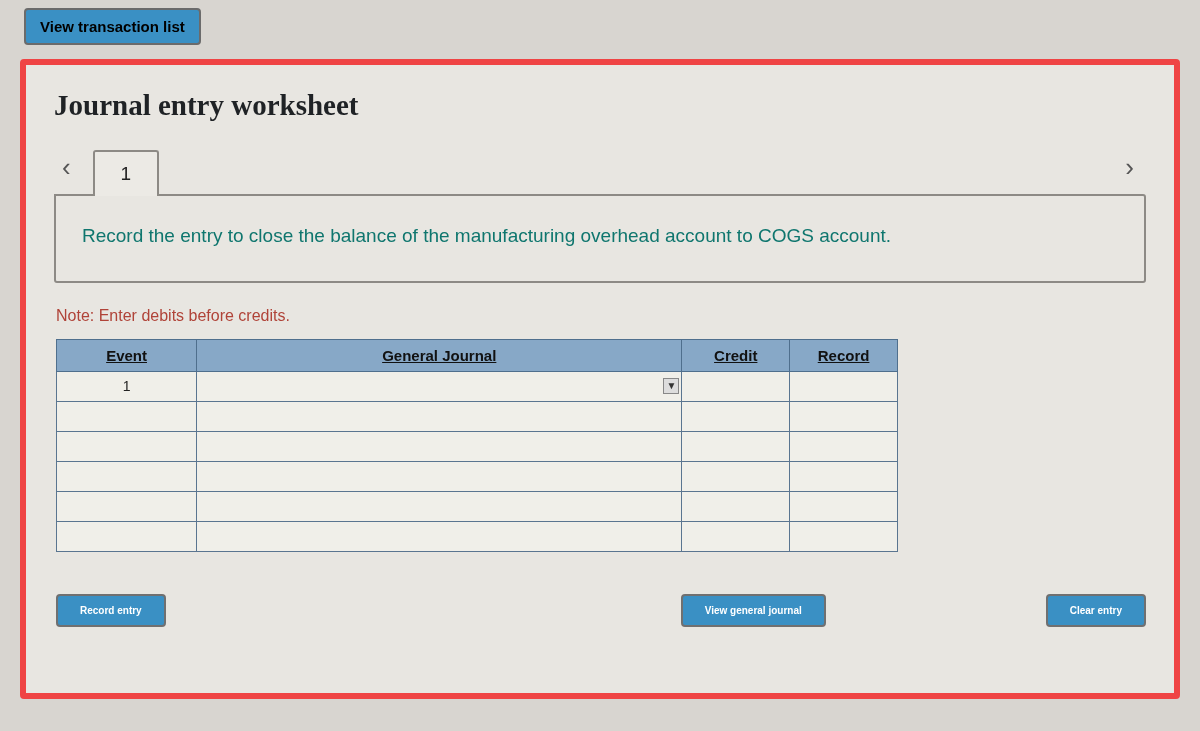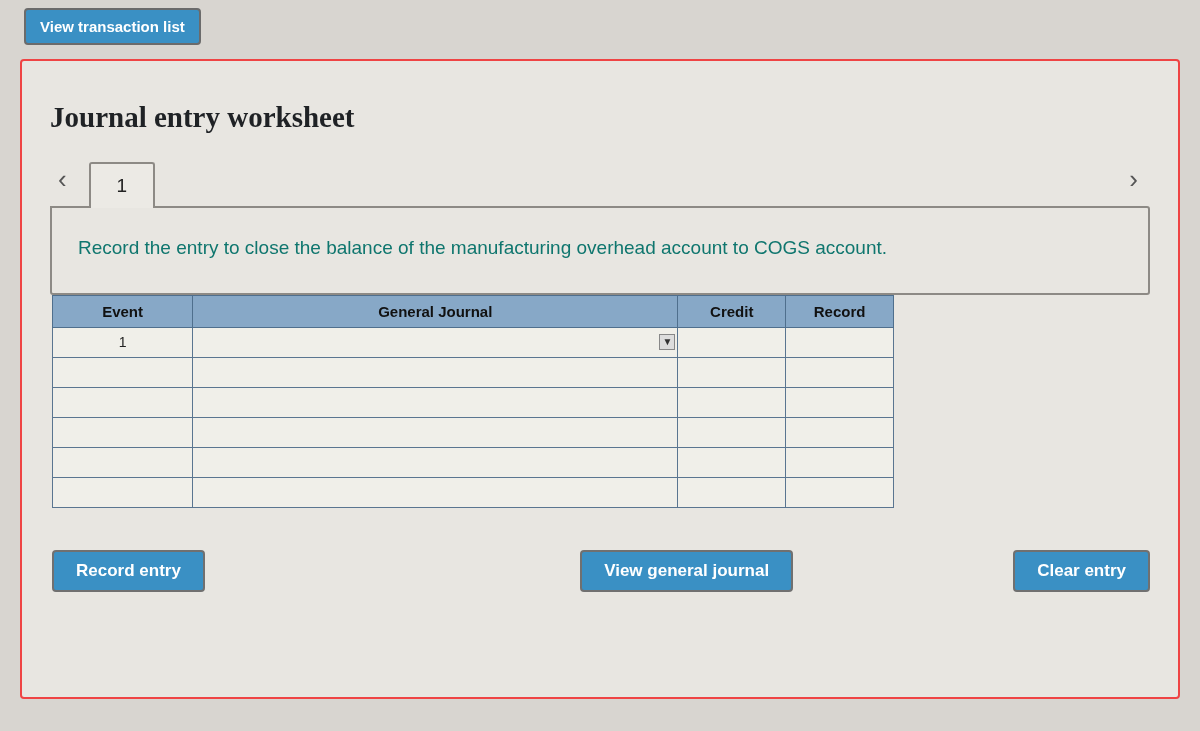--- a/index.html
+++ b/index.html
@@ -7,35 +7,35 @@
       font-family: Arial, Helvetica, sans-serif;
       background: #d8d5d0;
       width: 1200px;
       height: 731px;
       padding: 8px 20px 20px 20px;
       color: #222;
     }
     .view-trans-btn {
       display: inline-block;
       background: #3a90c4;
-      color: #ffffff;
+      color: #000000;
       border: 2px solid #6b6b6b;
       border-radius: 4px;
       padding: 8px 14px;
       font-size: 15px;
       font-weight: bold;
       cursor: pointer;
       margin-bottom: 14px;
       margin-left: 4px;
     }
     .worksheet-card {
       background: #e8e6e1;
-      border: 2px solid #ef4444;
+      border: 6px solid #ef4444;
       border-radius: 4px;
-      padding: 40px 28px 26px 28px;
+      padding: 24px 28px 26px 28px;
       min-height: 640px;
     }
     .title {
       font-size: 29px;
       font-weight: bold;
       font-family: Georgia, 'Times New Roman', serif;
       color: #1f2225;
       margin-bottom: 18px;
     }
     .tab-row {
@@ -93,20 +93,21 @@
       width: 842px;
       margin-left: 2px;
     }
     .journal-table th {
       background: #87a8c7;
       border: 1px solid #4f6f8d;
       padding: 7px 4px;
       font-size: 15px;
       font-weight: bold;
       color: #111;
+      text-decoration: underline;
     }
     .journal-table td {
       border: 1px solid #5a7590;
       height: 30px;
       background: #f0efe9;
       text-align: center;
       font-size: 14px;
     }
     .col-event { width: 130px; }
     .col-journal { width: 450px; position: relative; }
@@ -136,21 +137,21 @@
       align-items: center;
       gap: 72px;
       padding-left: 2px;
     }
     .action-btn {
       background: #3a90c4;
       color: #fff;
       border: 2px solid #707070;
       border-radius: 4px;
       padding: 9px 22px;
-      font-size: 17px;
+      font-size: 10px;
       font-weight: bold;
       cursor: pointer;
     }
     .clear-btn {
       margin-left: 40px;
     }
     .view-journal-btn {
       margin-left: auto;
       margin-right: 108px;
     }
@@ -168,20 +169,21 @@
   <div class="tab-row">
     <span class="chevron chevron-left">‹</span>
     <div class="tab">1</div>
     <span class="chevron chevron-right">›</span>
   </div>
 
   <div class="instruction-box">
     <span>Record the entry to close the balance of the manufacturing overhead account to COGS account.</span>
   </div>
 
+  <div class="note">Note: Enter debits before credits.</div>
 
   <table class="journal-table">
     <thead>
       <tr>
         <th class="col-event">Event</th>
         <th class="col-journal">General Journal</th>
         <th class="col-debit">Credit</th>
         <th class="col-credit">Record</th>
       </tr>
     </thead>

